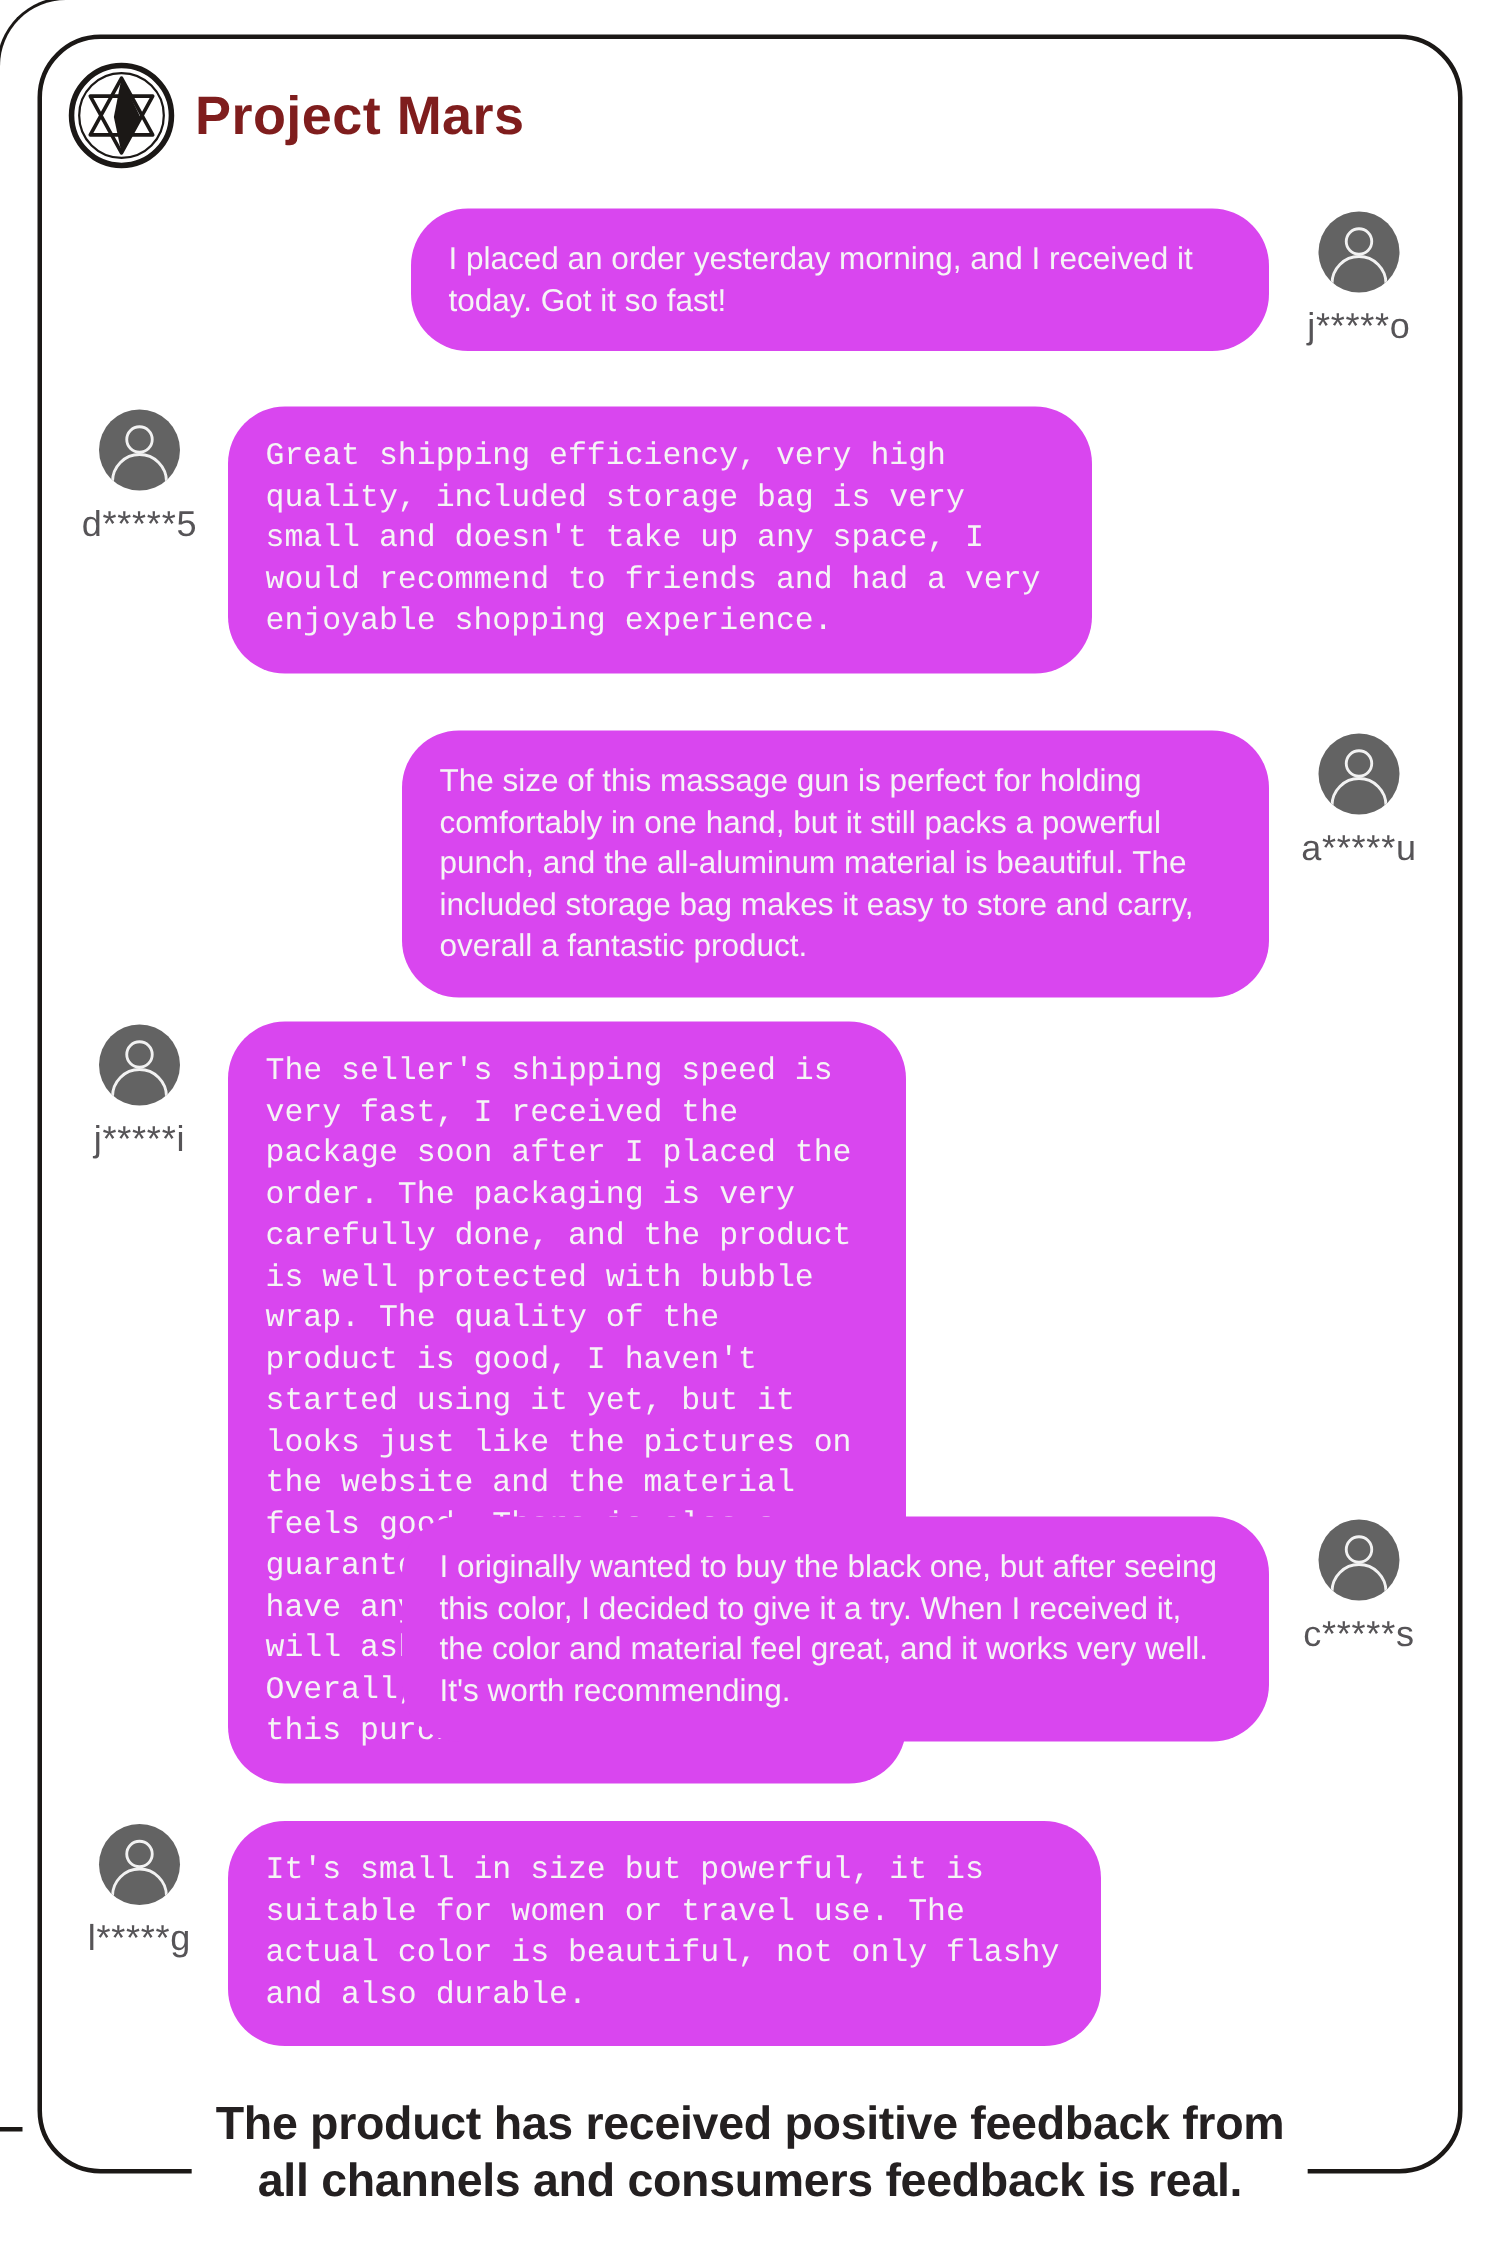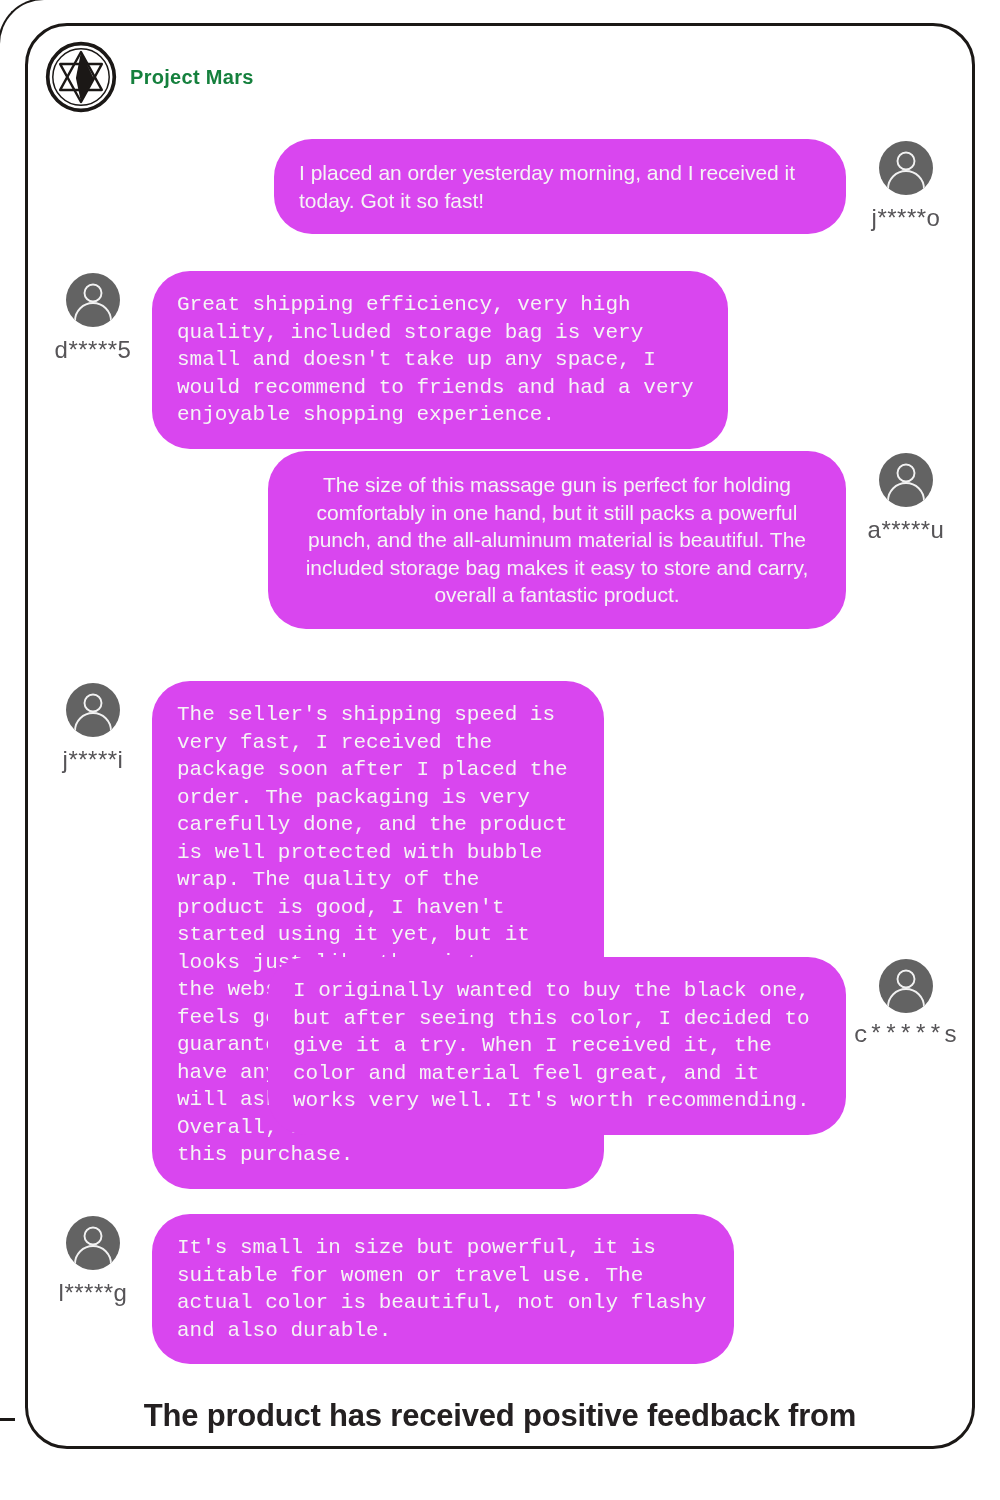--- a/index.html
+++ b/index.html
@@ -19,21 +19,21 @@
     border-top:2.5px solid #1b1816;border-left:2.5px solid #1b1816;
     border-top-left-radius:46px;
   }
   .edge-tick{
     position:absolute;left:0;top:1418px;width:15px;height:2.5px;background:#1b1816;
   }
   
   .header{position:absolute;left:44px;top:40px;display:flex;align-items:center;gap:12px;}
   .logo{width:74px;height:74px;display:block;}
   .brand-name{
-    font-size:20px;font-weight:700;color:#15803d;letter-spacing:.3px;
+    font-size:36px;font-weight:700;color:#7f1d1d;letter-spacing:.3px;
   }
   
   .row{position:absolute;display:flex;align-items:flex-start;}
   .row.left{left:51px;}
   .row.right{right:52px;flex-direction:row;}
   .avatar-col{
     width:84px;display:flex;flex-direction:column;align-items:center;
     margin-top:2px;flex:0 0 84px;
   }
   .avatar{
@@ -47,23 +47,23 @@
   .bubble{
     background:#d946ef;color:#f5f5f5;border-radius:38px;
     padding:20px 25px;font-size:21px;line-height:27.5px;
     box-sizing:border-box;
   }
   .row.left .bubble{margin-left:17px;font-family:Liberation Mono, monospace;}
   .row.right .bubble{margin-right:18px;}
   
   .r0{top:139px;} .r0 .bubble{width:572px;}
   .r1{top:271px;} .r1 .bubble{width:576px;}
-  .r2{top:451px;text-align:center;} .r2 .bubble{width:578px;}
+  .r2{top:487px;} .r2 .bubble{width:578px;}
   .r3{top:681px;} .r3 .bubble{width:452px;}
-  .r4{top:957px;font-family:Liberation Mono, monospace;} .r4 .bubble{width:578px;}
+  .r4{top:1011px;} .r4 .bubble{width:578px;}
   .r5{top:1214px;} .r5 .bubble{width:582px;}
   
   .footer{
     position:absolute;left:50%;transform:translateX(-50%);top:1397px;
     background:#ffffff;padding:0 16px;text-align:center;
     font-weight:700;font-size:31px;line-height:37.5px;color:#242021;
     letter-spacing:-0.2px;white-space:nowrap;
   }
 </style>
 </head>
@@ -158,13 +158,14 @@
         <path d="M9 48 a18 18 0 0 1 36 0" fill="none" stroke="#f2f2f2" stroke-width="1.9"></path>
       </svg>
     </div>
     <div class="username">l*****g</div>
   </div>
   <div class="bubble">It's small in size but powerful, it is suitable for women or travel use. The actual color is beautiful, not only flashy and also durable.</div>
 </div>
 
 <div class="footer">
   <div>The product has received positive feedback from</div>
+  <div>all channels and consumers feedback is real.</div>
 </div>
 
 </body></html>

